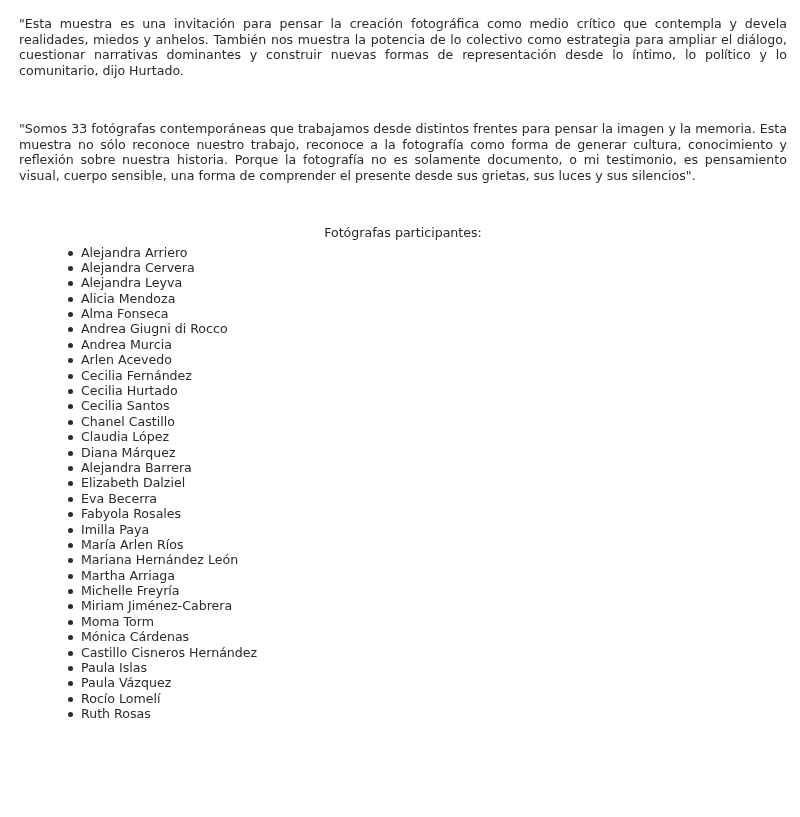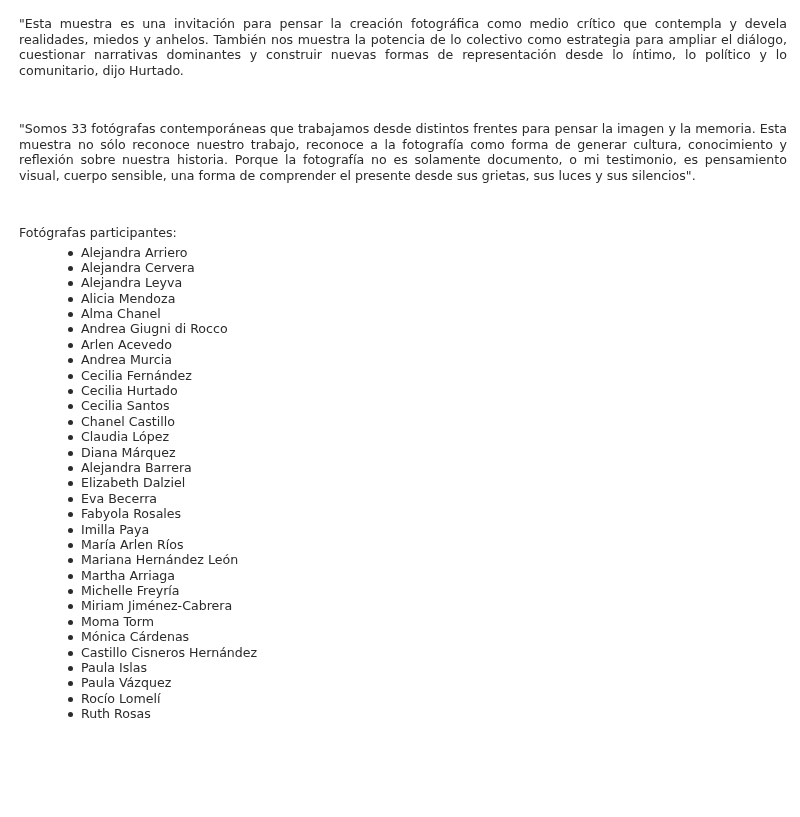--- a/index.html
+++ b/index.html
@@ -21,21 +21,21 @@
       padding: 0 13px 0 19px;
     }
     .para {
       margin: 0;
       text-align: justify;
       letter-spacing: 0px;
     }
     .p1 { padding-top: 16px; }
     .p2 { margin-top: 43px; }
     .p3 { margin-top: 42px; }
-    .p4 { margin-top: 42px; text-align: left; }
+    .p4 { margin-top: 42px; text-align: center; }
     .participants {
       list-style: none;
       margin: 4px 0 0 0;
       padding: 0 0 0 48px;
     }
     .participants li {
       position: relative;
       padding-left: 14px;
       line-height: 15.4px;
       height: 15.4px;
@@ -56,24 +56,24 @@
 
 <div class="article">
   <p class="para p1">"Esta muestra es una invitación para pensar la creación fotográfica como medio crítico que contempla y devela realidades, miedos y anhelos. También nos muestra la potencia de lo colectivo como estrategia para ampliar el diálogo, cuestionar narrativas dominantes y construir nuevas formas de representación desde lo íntimo, lo político y lo comunitario, dijo Hurtado.</p>
   <p class="para p2">"Somos 33 fotógrafas contemporáneas que trabajamos desde distintos frentes para pensar la imagen y la memoria. Esta muestra no sólo reconoce nuestro trabajo, reconoce a la fotografía como forma de generar cultura, conocimiento y reflexión sobre nuestra historia. Porque la fotografía no es solamente documento, o mi testimonio, es pensamiento visual, cuerpo sensible, una forma de comprender el presente desde sus grietas, sus luces y sus silencios".</p>
   <p class="para p4">Fotógrafas participantes:</p>
   <ul class="participants" id="participants-list">
       <li><span class="bullet"></span><span>Alejandra Arriero</span></li>
       <li><span class="bullet"></span><span>Alejandra Cervera</span></li>
       <li><span class="bullet"></span><span>Alejandra Leyva</span></li>
       <li><span class="bullet"></span><span>Alicia Mendoza</span></li>
-      <li><span class="bullet"></span><span>Alma Chanel</span></li>
+      <li><span class="bullet"></span><span>Alma Fonseca</span></li>
       <li><span class="bullet"></span><span>Andrea Giugni di Rocco</span></li>
+      <li><span class="bullet"></span><span>Andrea Murcia</span></li>
       <li><span class="bullet"></span><span>Arlen Acevedo</span></li>
-      <li><span class="bullet"></span><span>Andrea Murcia</span></li>
       <li><span class="bullet"></span><span>Cecilia Fernández</span></li>
       <li><span class="bullet"></span><span>Cecilia Hurtado</span></li>
       <li><span class="bullet"></span><span>Cecilia Santos</span></li>
       <li><span class="bullet"></span><span>Chanel Castillo</span></li>
       <li><span class="bullet"></span><span>Claudia López</span></li>
       <li><span class="bullet"></span><span>Diana Márquez</span></li>
       <li><span class="bullet"></span><span>Alejandra Barrera</span></li>
       <li><span class="bullet"></span><span>Elizabeth Dalziel</span></li>
       <li><span class="bullet"></span><span>Eva Becerra</span></li>
       <li><span class="bullet"></span><span>Fabyola Rosales</span></li>

